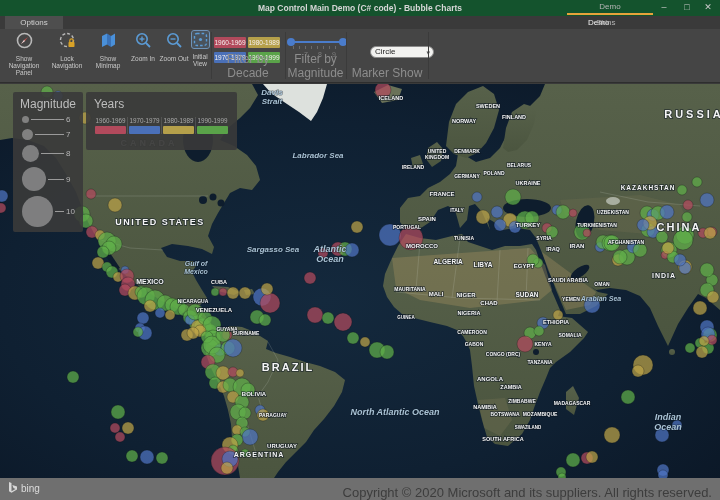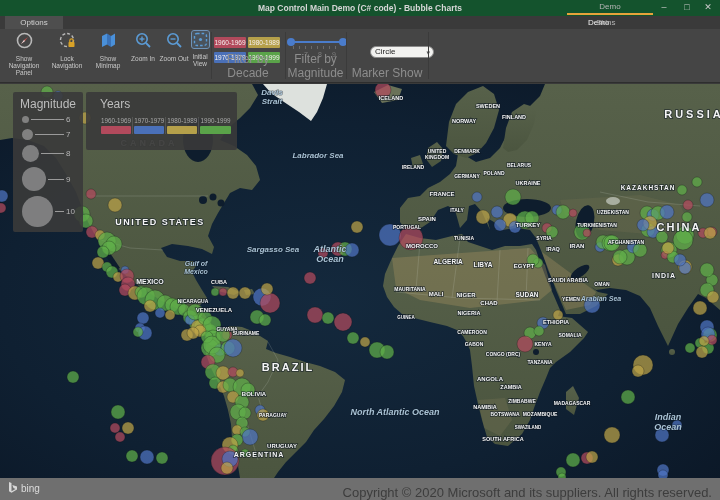--- a/index.html
+++ b/index.html
@@ -57,21 +57,21 @@
   #map { position:absolute; left:0; top:84px; width:720px; height:394px; background:#0d1b2b; overflow:hidden; }
   #map svg { position:absolute; left:0; top:0; }
   .bubble { fill-opacity:.72; stroke:rgba(10,14,18,.35); stroke-width:.8; }
   .lbl-country { fill:#f5f5f5; font-weight:bold; paint-order:stroke; stroke:rgba(12,22,34,.65); stroke-width:1.6px; }
   .lbl-ocean { fill:#a9c2d4; font-style:italic; font-weight:bold; paint-order:stroke; stroke:rgba(10,20,32,.5); stroke-width:1.2px; }
   text { text-anchor:middle; font-family:"Liberation Sans",sans-serif; }
 
   
   .panel { position:absolute; background:rgba(58,58,58,.9); border-radius:2px; color:#c2c2c2; }
   #magnitude-panel { left:13px; top:8px; width:70px; height:140px; padding:5px 7px 8px 7px; }
-  #years-panel { left:86px; top:8px; width:151px; height:58px; padding:5px 14px; }
+  #years-panel { left:86px; top:8px; width:151px; height:58px; padding:5px 8px; }
   .panel-title { font-size:12px; color:#bdbdbd; }
   #magnitude-rows { display:flex; flex-direction:column; justify-content:space-between; height:112px; margin-top:4px; }
   .mag-row { display:flex; align-items:center; }
   .mag-circle { flex:none; border-radius:50%; background:rgba(185,185,185,.55); margin-left:2px; }
   .mag-line { flex:1; height:1px; background:#9a9a9a; margin:0 2px; }
   .mag-label { flex:none; font-size:8px; color:#b5b5b5; width:10px; }
   #years-swatches { display:flex; margin-top:6px; }
   .yl-col { flex:1; padding:0 1px; border-left:1px solid rgba(255,255,255,.12); }
   .yl-col:first-child { border-left:none; }
   .yl-label { font-size:6.3px; color:#a9a9a9; text-align:center; white-space:nowrap; }

